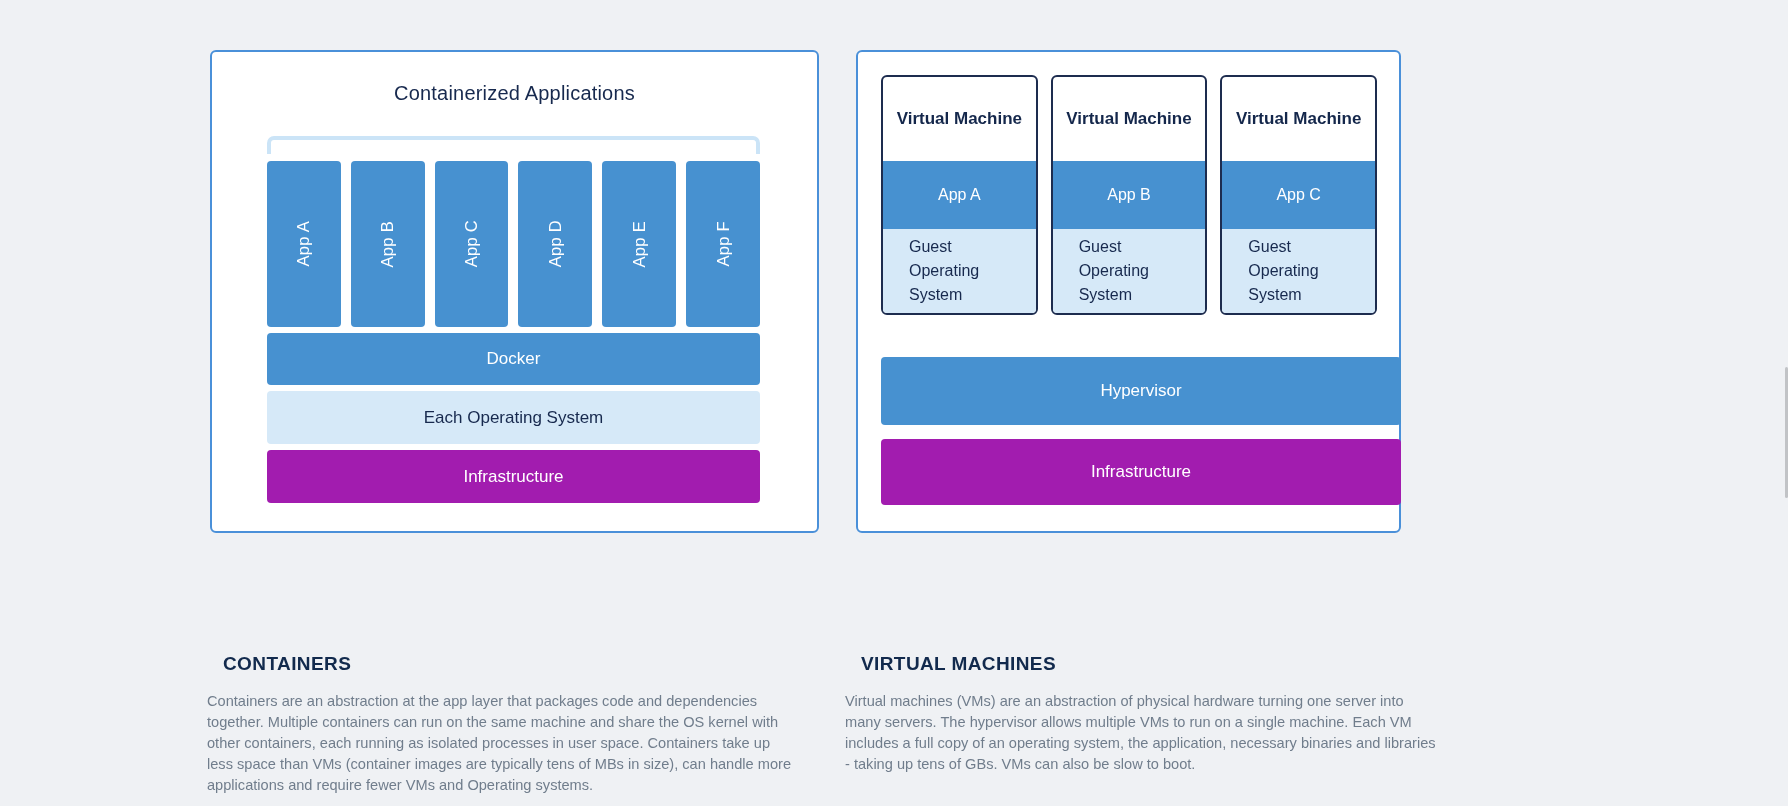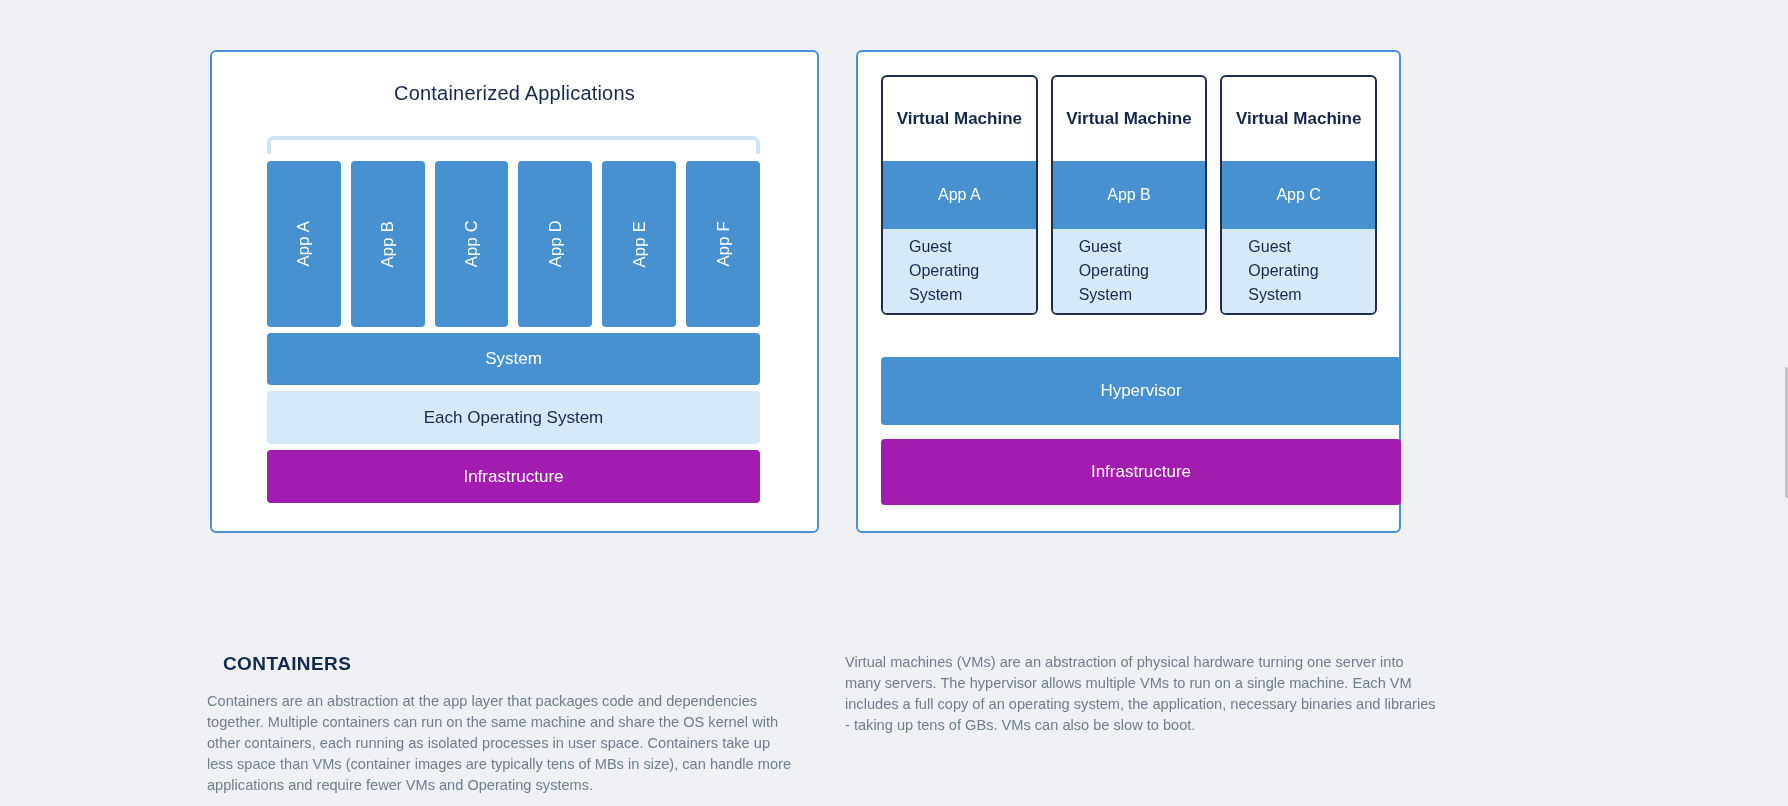--- a/index.html
+++ b/index.html
@@ -179,21 +179,21 @@
         <span class="vtxt">App D</span>
       </div>
       <div class="app-bar">
         <span class="vtxt">App E</span>
       </div>
       <div class="app-bar">
         <span class="vtxt">App F</span>
       </div>
     </div>
 
-    <div class="layer blue docker">System</div>
+    <div class="layer blue docker">Docker</div>
     <div class="layer lblue hostos">Each Operating System</div>
     <div class="layer green infra-l">Infrastructure</div>
   </div>
 
   <div class="panel right">
     <div class="vm-row">
 
       <div class="vm-box">
         <div class="vm-head">Virtual Machine</div>
         <div class="vm-app">App A</div>
@@ -217,18 +217,19 @@
     <div class="layer blue r hyper">Hypervisor</div>
     <div class="layer green r infra-r">Infrastructure</div>
   </div>
 
   <div class="desc left-col">
     <h2>CONTAINERS</h2>
     <p>Containers are an abstraction at the app layer that packages code and dependencies together. Multiple containers can run on the same machine and share the OS kernel with other containers, each running as isolated processes in user space. Containers take up less space than VMs (container images are typically tens of MBs in size), can handle more applications and require fewer VMs and Operating systems.</p>
   </div>
 
   <div class="desc right-col">
+    <h2>VIRTUAL MACHINES</h2>
     <p>Virtual machines (VMs) are an abstraction of physical hardware turning one server into many servers. The hypervisor allows multiple VMs to run on a single machine. Each VM includes a full copy of an operating system, the application, necessary binaries and libraries - taking up tens of GBs. VMs can also be slow to boot.</p>
   </div>
 
   <div class="scroll-thumb"></div>
 
 </div>
 
 </body></html>

